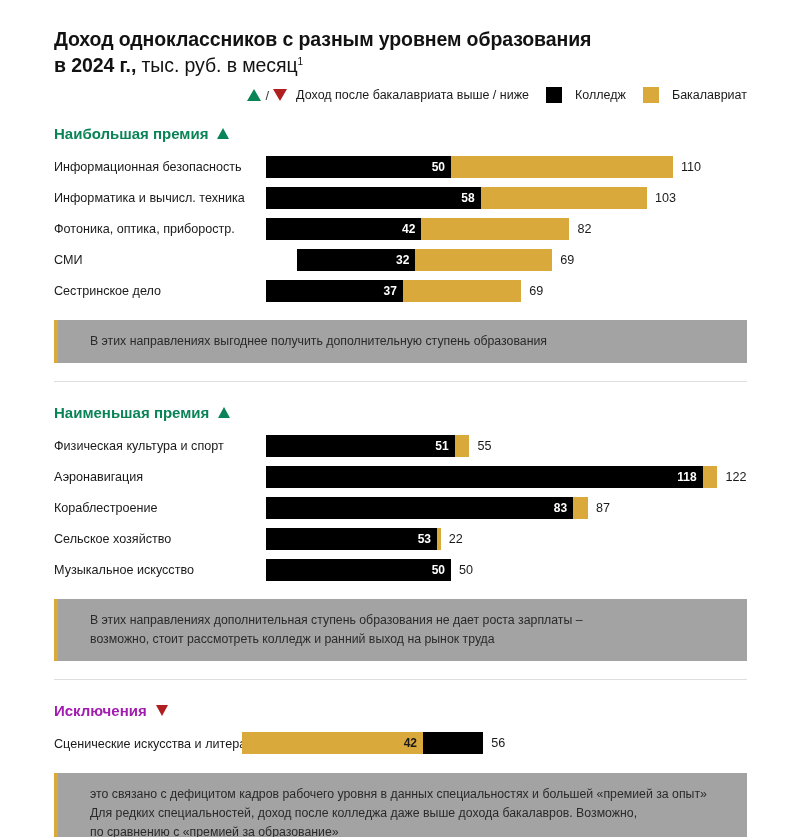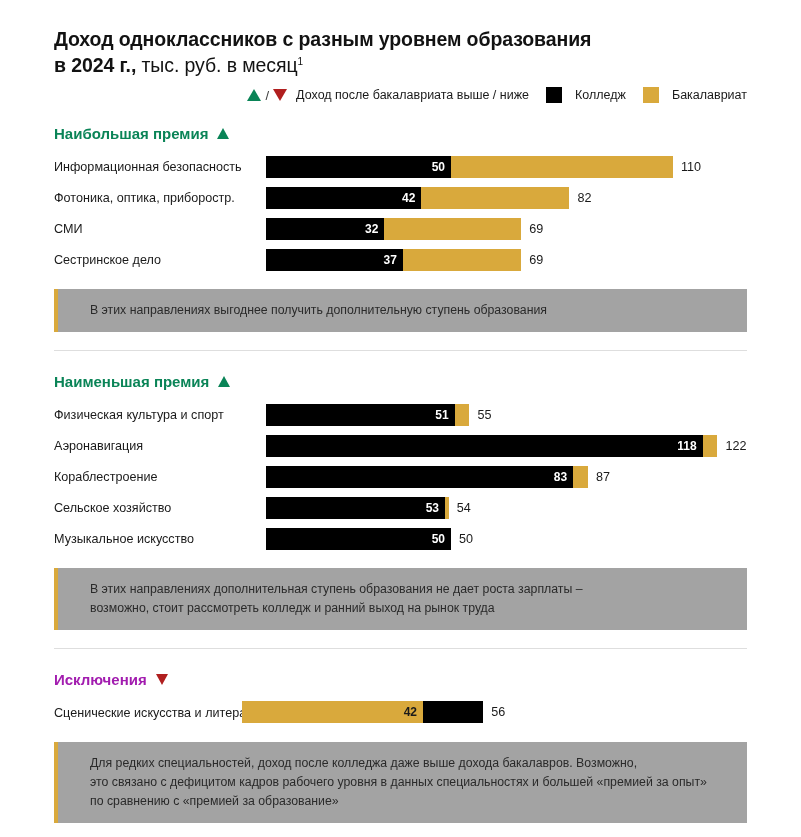--- a/index.html
+++ b/index.html
@@ -222,33 +222,43 @@
           <div class="row-label">Информационная безопасность</div>
           <div class="bars">
             <div class="bar-black" style="width: 185px;">
               <span class="val-inside">50</span>
             </div>
             <div class="bar-gold" style="width: 222px;"></div>
             <span class="val-outside">110</span>
           </div>
         </div>
         <div class="row">
+          <div class="row-label">Информатика и вычисл. техника</div>
+          <div class="bars">
+            <div class="bar-black" style="width: 214.6px;">
+              <span class="val-inside">58</span>
+            </div>
+            <div class="bar-gold" style="width: 166.5px;"></div>
+            <span class="val-outside">103</span>
+          </div>
+        </div>
+        <div class="row">
           <div class="row-label">Фотоника, оптика, приборостр.</div>
           <div class="bars">
             <div class="bar-black" style="width: 155.4px;">
               <span class="val-inside">42</span>
             </div>
             <div class="bar-gold" style="width: 148px;"></div>
             <span class="val-outside">82</span>
           </div>
         </div>
         <div class="row">
           <div class="row-label">СМИ</div>
           <div class="bars">
-            <div class="bar-black" style="width: 118.4px;">
+            <div class="bar-black" style="width: 118.4px; margin-left: 31px;">
               <span class="val-inside">32</span>
             </div>
             <div class="bar-gold" style="width: 136.9px;"></div>
             <span class="val-outside">69</span>
           </div>
         </div>
         <div class="row">
           <div class="row-label">Сестринское дело</div>
           <div class="bars">
             <div class="bar-black" style="width: 136.9px;">
@@ -298,25 +308,25 @@
             <div class="bar-black" style="width: 307.1px; text-align: center;">
               <span class="val-inside">83</span>
             </div>
             <div class="bar-gold" style="width: 14.8px;"></div>
             <span class="val-outside">87</span>
           </div>
         </div>
         <div class="row">
           <div class="row-label">Сельское хозяйство</div>
           <div class="bars">
-            <div class="bar-black" style="width: 171px; padding-left: 8px;">
+            <div class="bar-black" style="width: 171px;">
               <span class="val-inside">53</span>
             </div>
             <div class="bar-gold" style="width: 3.7px;"></div>
-            <span class="val-outside">54</span>
+            <span class="val-outside">22</span>
           </div>
         </div>
         <div class="row">
           <div class="row-label">Музыкальное искусство</div>
           <div class="bars">
             <div class="bar-black" style="width: 185px;">
               <span class="val-inside">50</span>
             </div>
             <div class="bar-gold" style="width: 0px;"></div>
             <span class="val-outside">50</span>
@@ -342,19 +352,19 @@
           <div class="bars">
             <div class="bar-gold" style="width: 181.02px;">
               <span class="val-inside dark">42</span>
             </div>
             <div class="bar-black" style="width: 60.34px;"></div>
             <span class="val-outside">56</span>
           </div>
         </div>
       </div>
     <div class="callout">
+      <p>это связано с дефицитом кадров рабочего уровня в данных специальностях и большей «премией за опыт»</p>
       <p>Для редких специальностей, доход после колледжа даже выше дохода бакалавров. Возможно,</p>
-      <p>это связано с дефицитом кадров рабочего уровня в данных специальностях и большей «премией за опыт»</p>
       <p>по сравнению с «премией за образование»</p>
     </div>
   </div>
 
 </div>
 
 </body></html>

